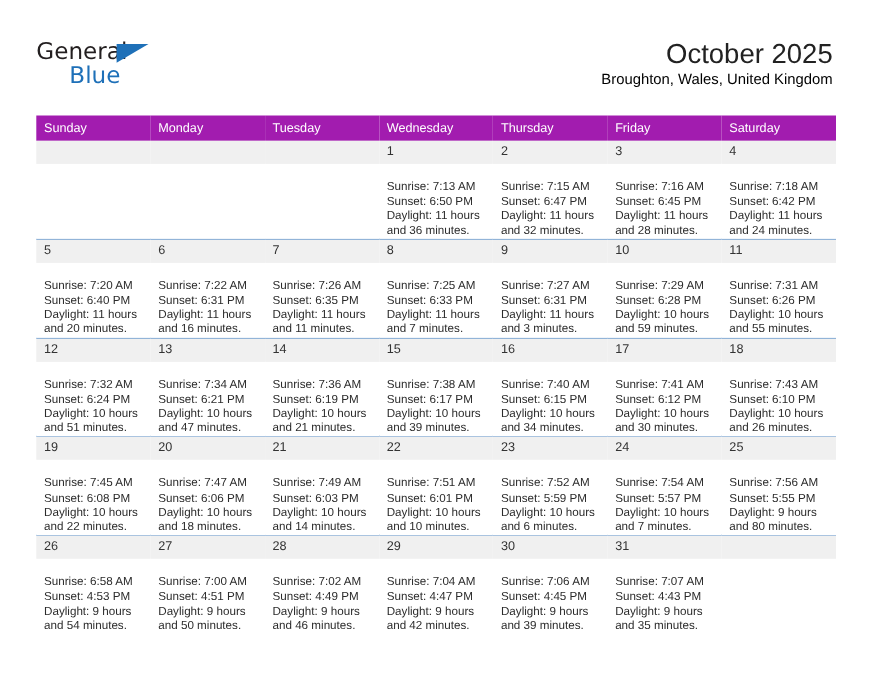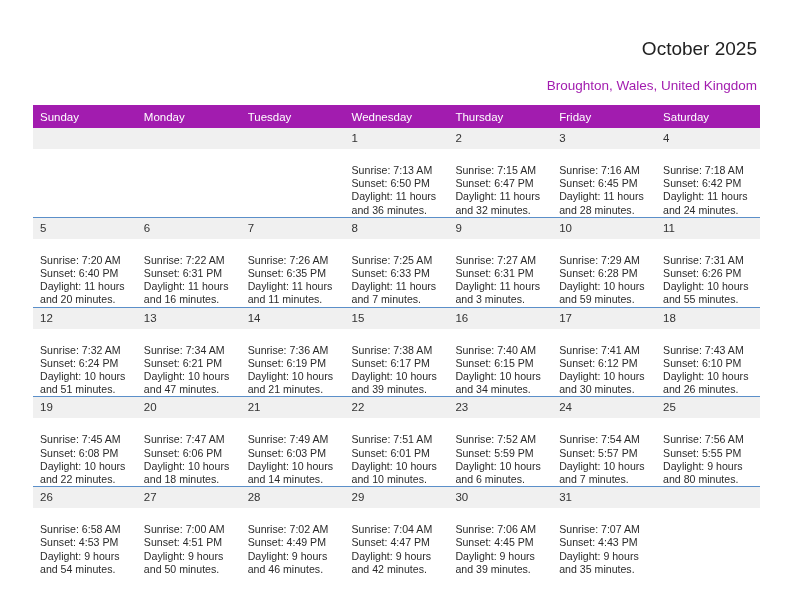--- a/index.html
+++ b/index.html
@@ -63,33 +63,33 @@
     font-size: 21px;
     color: #1e70b8;
     font-family: "DejaVu Sans", sans-serif;
     font-weight: 400;
     line-height: 22px;
   }
   .title {
     position: absolute;
     right: 35px;
     top: 34px;
-    font-size: 19px;
+    font-size: 25px;
     color: #222222;
     text-align: right;
     font-weight: 400;
     line-height: 30px;
     white-space: nowrap;
   }
   .subtitle {
     position: absolute;
     right: 35px;
-    top: 78px;
+    top: 64px;
     font-size: 13.5px;
-    color: #a21caf;
+    color: #000000;
     text-align: center;
     font-weight: 400;
     line-height: 16px;
     white-space: nowrap;
   }
 
   
   .calendar {
     position: absolute;
     left: 33px;
@@ -145,20 +145,25 @@
     white-space: nowrap;
   }
 </style>
 </head>
 <body>
 
 <div class="page">
 
   <div class="header">
 
+    <div class="logo">
+      <span class="logo-general">General</span>
+      <span class="logo-tri"></span>
+      <span class="logo-blue">Blue</span>
+    </div>
 
     <div class="title">October 2025</div>
     <div class="subtitle">Broughton, Wales, United Kingdom</div>
   </div>
 
   <table class="calendar">
     <thead>
       <tr id="weekday-row">
           <th>Sunday</th>
           <th>Monday</th>

